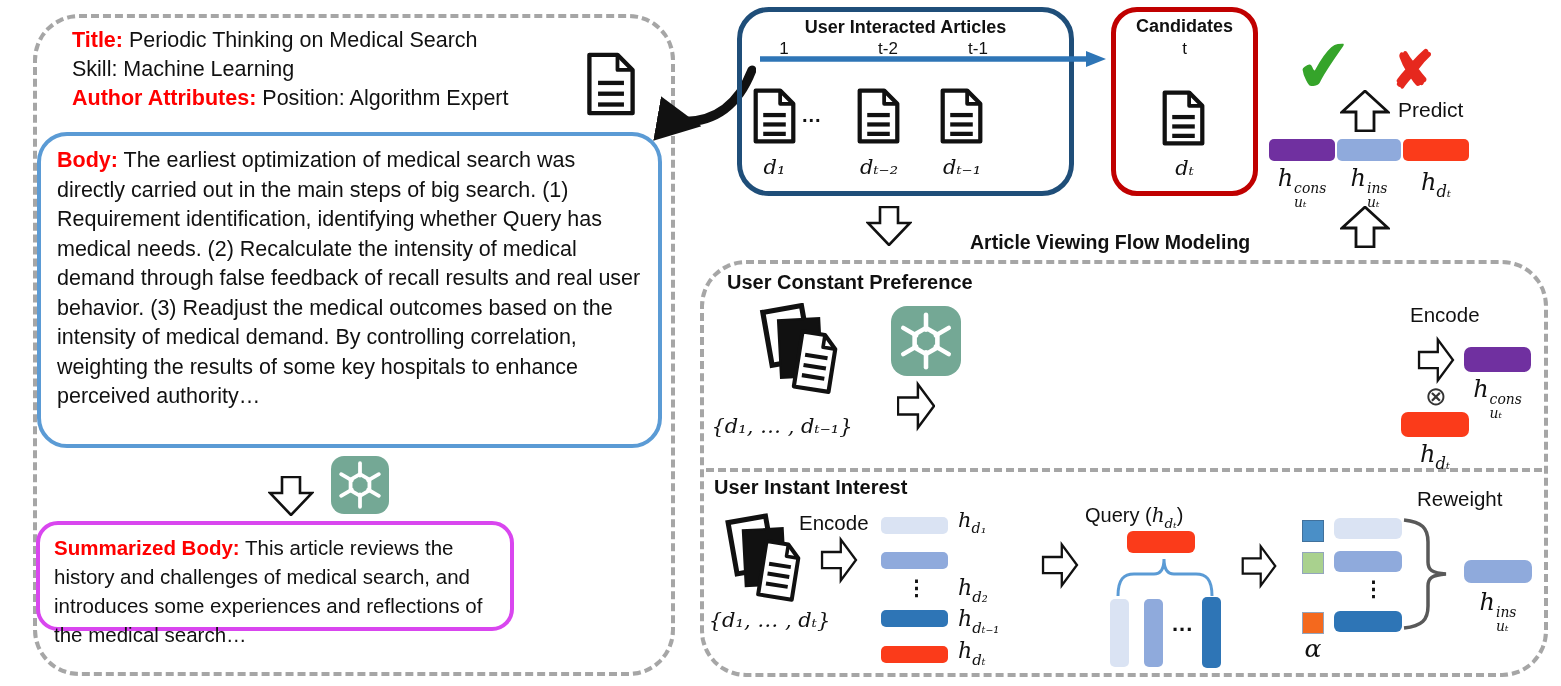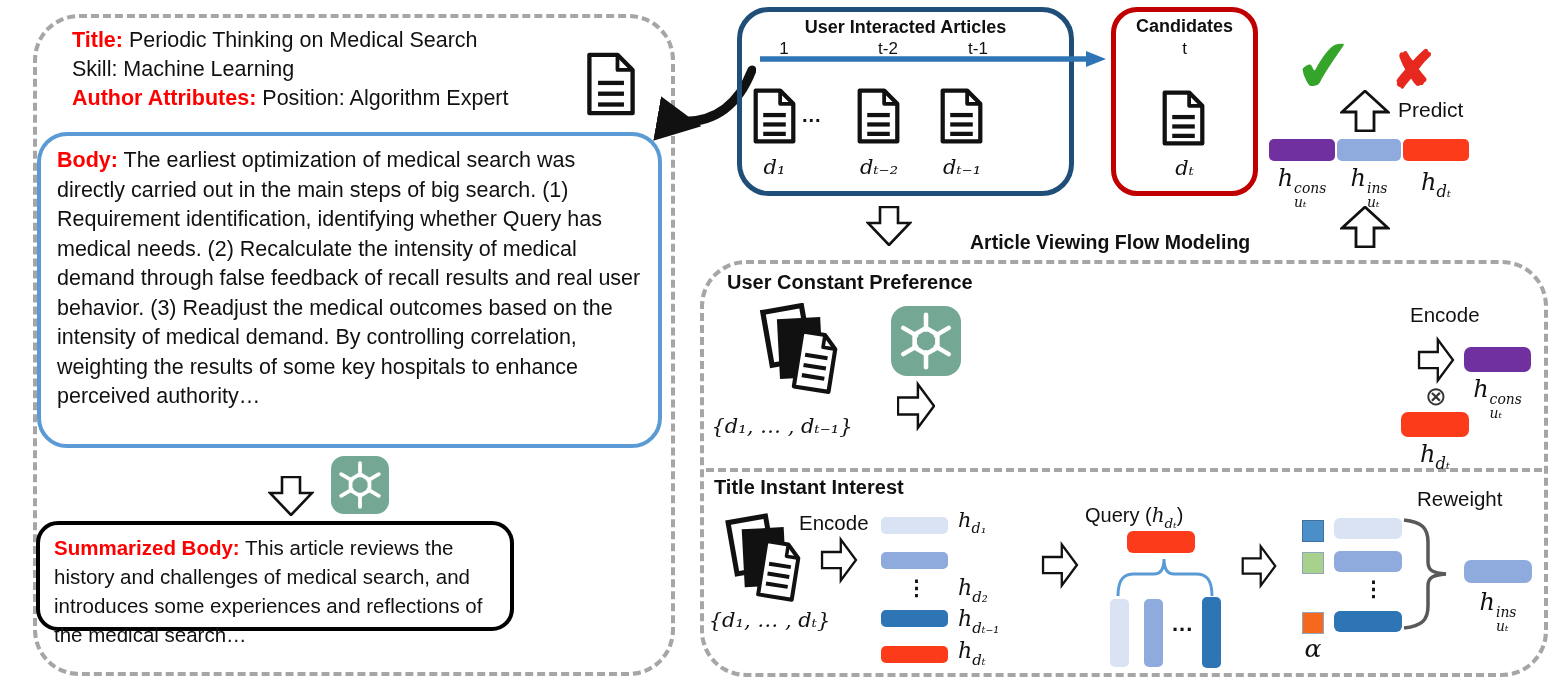--- a/index.html
+++ b/index.html
@@ -68,21 +68,21 @@
           <line x1="25.6" y1="16.8" x2="33" y2="12.5"></line>
           <line x1="25.6" y1="23.2" x2="33" y2="27.5"></line>
           <line x1="20" y1="26.5" x2="20" y2="35"></line>
           <line x1="14.4" y1="23.2" x2="7" y2="27.5"></line>
           <line x1="14.4" y1="16.8" x2="7" y2="12.5"></line>
         </g>
       </g>
     </svg>
   </div>
 
-  <div class="abs" style="left:36px; top:521px; width:478px; height:110px; border:4px solid #000000; border-radius:22px; padding:8px 14px; font-size:20.5px; line-height:29px;">
+  <div class="abs" style="left:36px; top:521px; width:478px; height:110px; border:4px solid #d946ef; border-radius:22px; padding:8px 14px; font-size:20.5px; line-height:29px;">
     <span class="redlbl">Summarized Body:</span><span> This article reviews the history and challenges of medical search, and introduces some experiences and reflections of the medical search…</span>
   </div>
 
   <div class="abs" style="left:737px; top:7px; width:337px; height:189px; border:5px solid #1f4e79; border-radius:32px;">
     <div class="abs ctr" style="left:0; top:5px; width:100%; font-weight:700; font-size:18px;">User Interacted Articles</div>
     <div class="abs ctr" style="left:22px; top:27px; width:40px; font-size:17px;">1</div>
     <div class="abs ctr" style="left:126px; top:27px; width:40px; font-size:17px;">t-2</div>
     <div class="abs ctr" style="left:216px; top:27px; width:40px; font-size:17px;">t-1</div>
 
     <svg class="abs" style="left:9px; top:72px;" width="47" height="64" viewBox="0 0 50 62">
@@ -219,21 +219,21 @@
         <span>cons</span>
         <span>uₜ</span>
       </span>
   </div>
   <div class="abs" style="left:1425px; top:381px; font-size:26px; color:#333;">⊗</div>
   <div class="bar" style="left:1401px; top:412px; width:68px; height:25px; background:#fb3b1a; border-radius:7px;"></div>
   <div class="abs ctr math" style="left:1401px; top:440px; width:68px; font-size:24px;">
     <span>h</span><span class="msub-inline">dₜ</span>
   </div>
 
-  <div class="abs sect-title" style="left:714px; top:476px;">Title Instant Interest</div>
+  <div class="abs sect-title" style="left:714px; top:476px;">User Instant Interest</div>
 
   <svg class="abs" style="left:718px; top:513px;" width="100" height="96" viewBox="0 0 100 95">
     <g transform="rotate(-10 30 30)">
         <rect x="14" y="6" width="38" height="52" fill="#fff" stroke="#111" stroke-width="5"></rect>
       </g>
     <g transform="rotate(-3 40 40)">
         <rect x="26" y="16" width="40" height="56" fill="#111" stroke="#111" stroke-width="2"></rect>
       </g>
     <g transform="rotate(9 62 58)">
       <path d="M44,30 H66 L78,42 V84 H44 Z" fill="#fff" stroke="#111" stroke-width="4" stroke-linejoin="round"></path>

